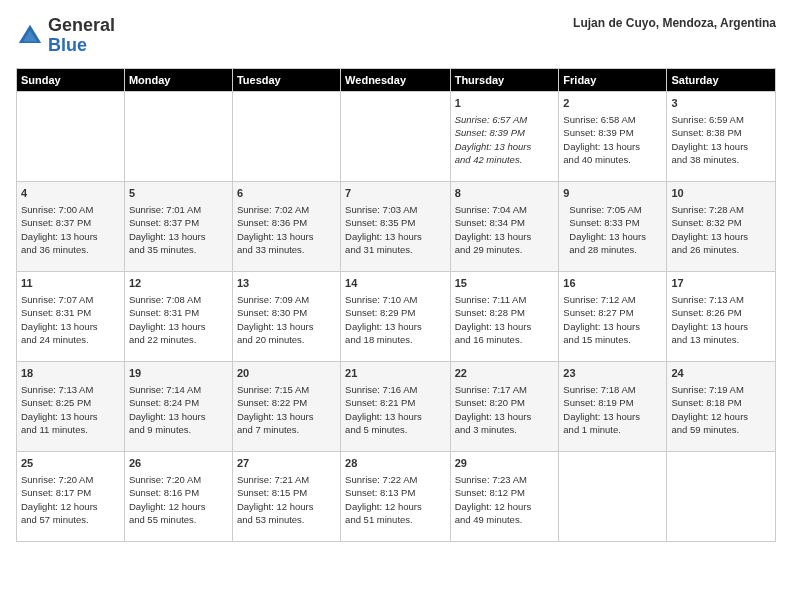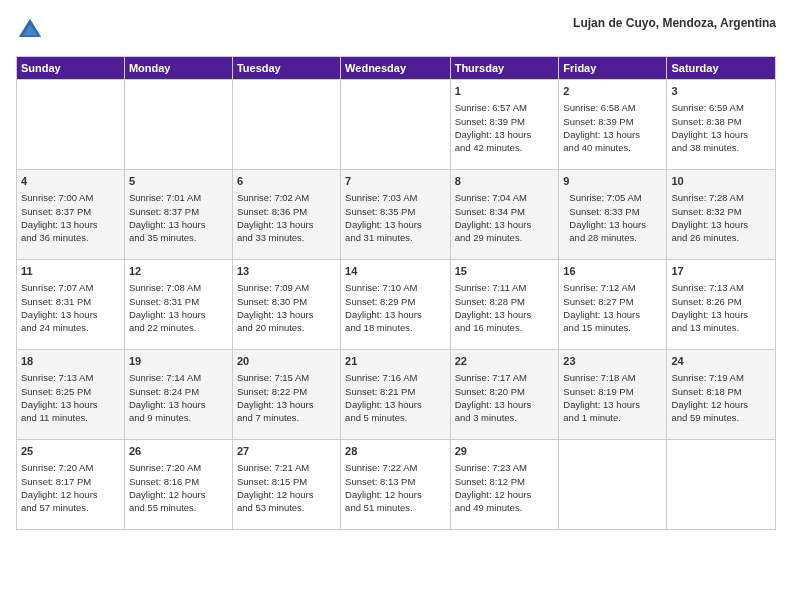--- a/index.html
+++ b/index.html
@@ -45,21 +45,21 @@
       font-size: 12px;
       color: #333;
       font-weight: bold;
     }
     table {
       width: 100%;
       border-collapse: collapse;
       font-size: 10px;
     }
     thead tr th {
-      background: #4c1d95;
+      background: #000000;
       color: #fff;
       padding: 5px 4px;
       text-align: left;
       font-size: 11px;
       font-weight: bold;
       border: 1px solid #ccc;
     }
     tbody tr td {
       border: 1px solid #ccc;
       vertical-align: top;
@@ -89,20 +89,24 @@
   </style>
 </head>
 <body>
 
 <div class="header">
   <div class="logo">
     <svg class="logo-icon" viewBox="0 0 40 40">
       <polygon points="20,4 36,30 4,30" fill="#2a6db5"></polygon>
       <polygon points="20,12 30,28 10,28" fill="#5a9fd4" opacity="0.5"></polygon>
     </svg>
+    <div class="logo-text">
+      <span class="logo-general">General</span><br>
+      <span class="logo-blue">Blue</span>
+    </div>
   </div>
   <div class="title-block">
     <div class="calendar-subtitle">Lujan de Cuyo, Mendoza, Argentina</div>
   </div>
 </div>
 
 <table>
   <thead>
     <tr id="thead-row">
         <th>Sunday</th>
@@ -115,21 +119,21 @@
       </tr>
   </thead>
   <tbody id="calendar-body">
       <tr>
         <td class="empty"></td>
         <td class="empty"></td>
         <td class="empty"></td>
         <td class="empty"></td>
         <td>
           <span class="day-num">1</span>
-          <div class="day-info" style="white-space: pre-line;">Sunrise: 6:57 AM
+          <div class="day-info" style="white-space: pre-line; font-style: italic;">Sunrise: 6:57 AM
 Sunset: 8:39 PM
 Daylight: 13 hours
 and 42 minutes.</div>
         </td>
         <td>
           <span class="day-num">2</span>
           <div class="day-info" style="white-space: pre-line;">Sunrise: 6:58 AM
 Sunset: 8:39 PM
 Daylight: 13 hours
 and 40 minutes.</div>

